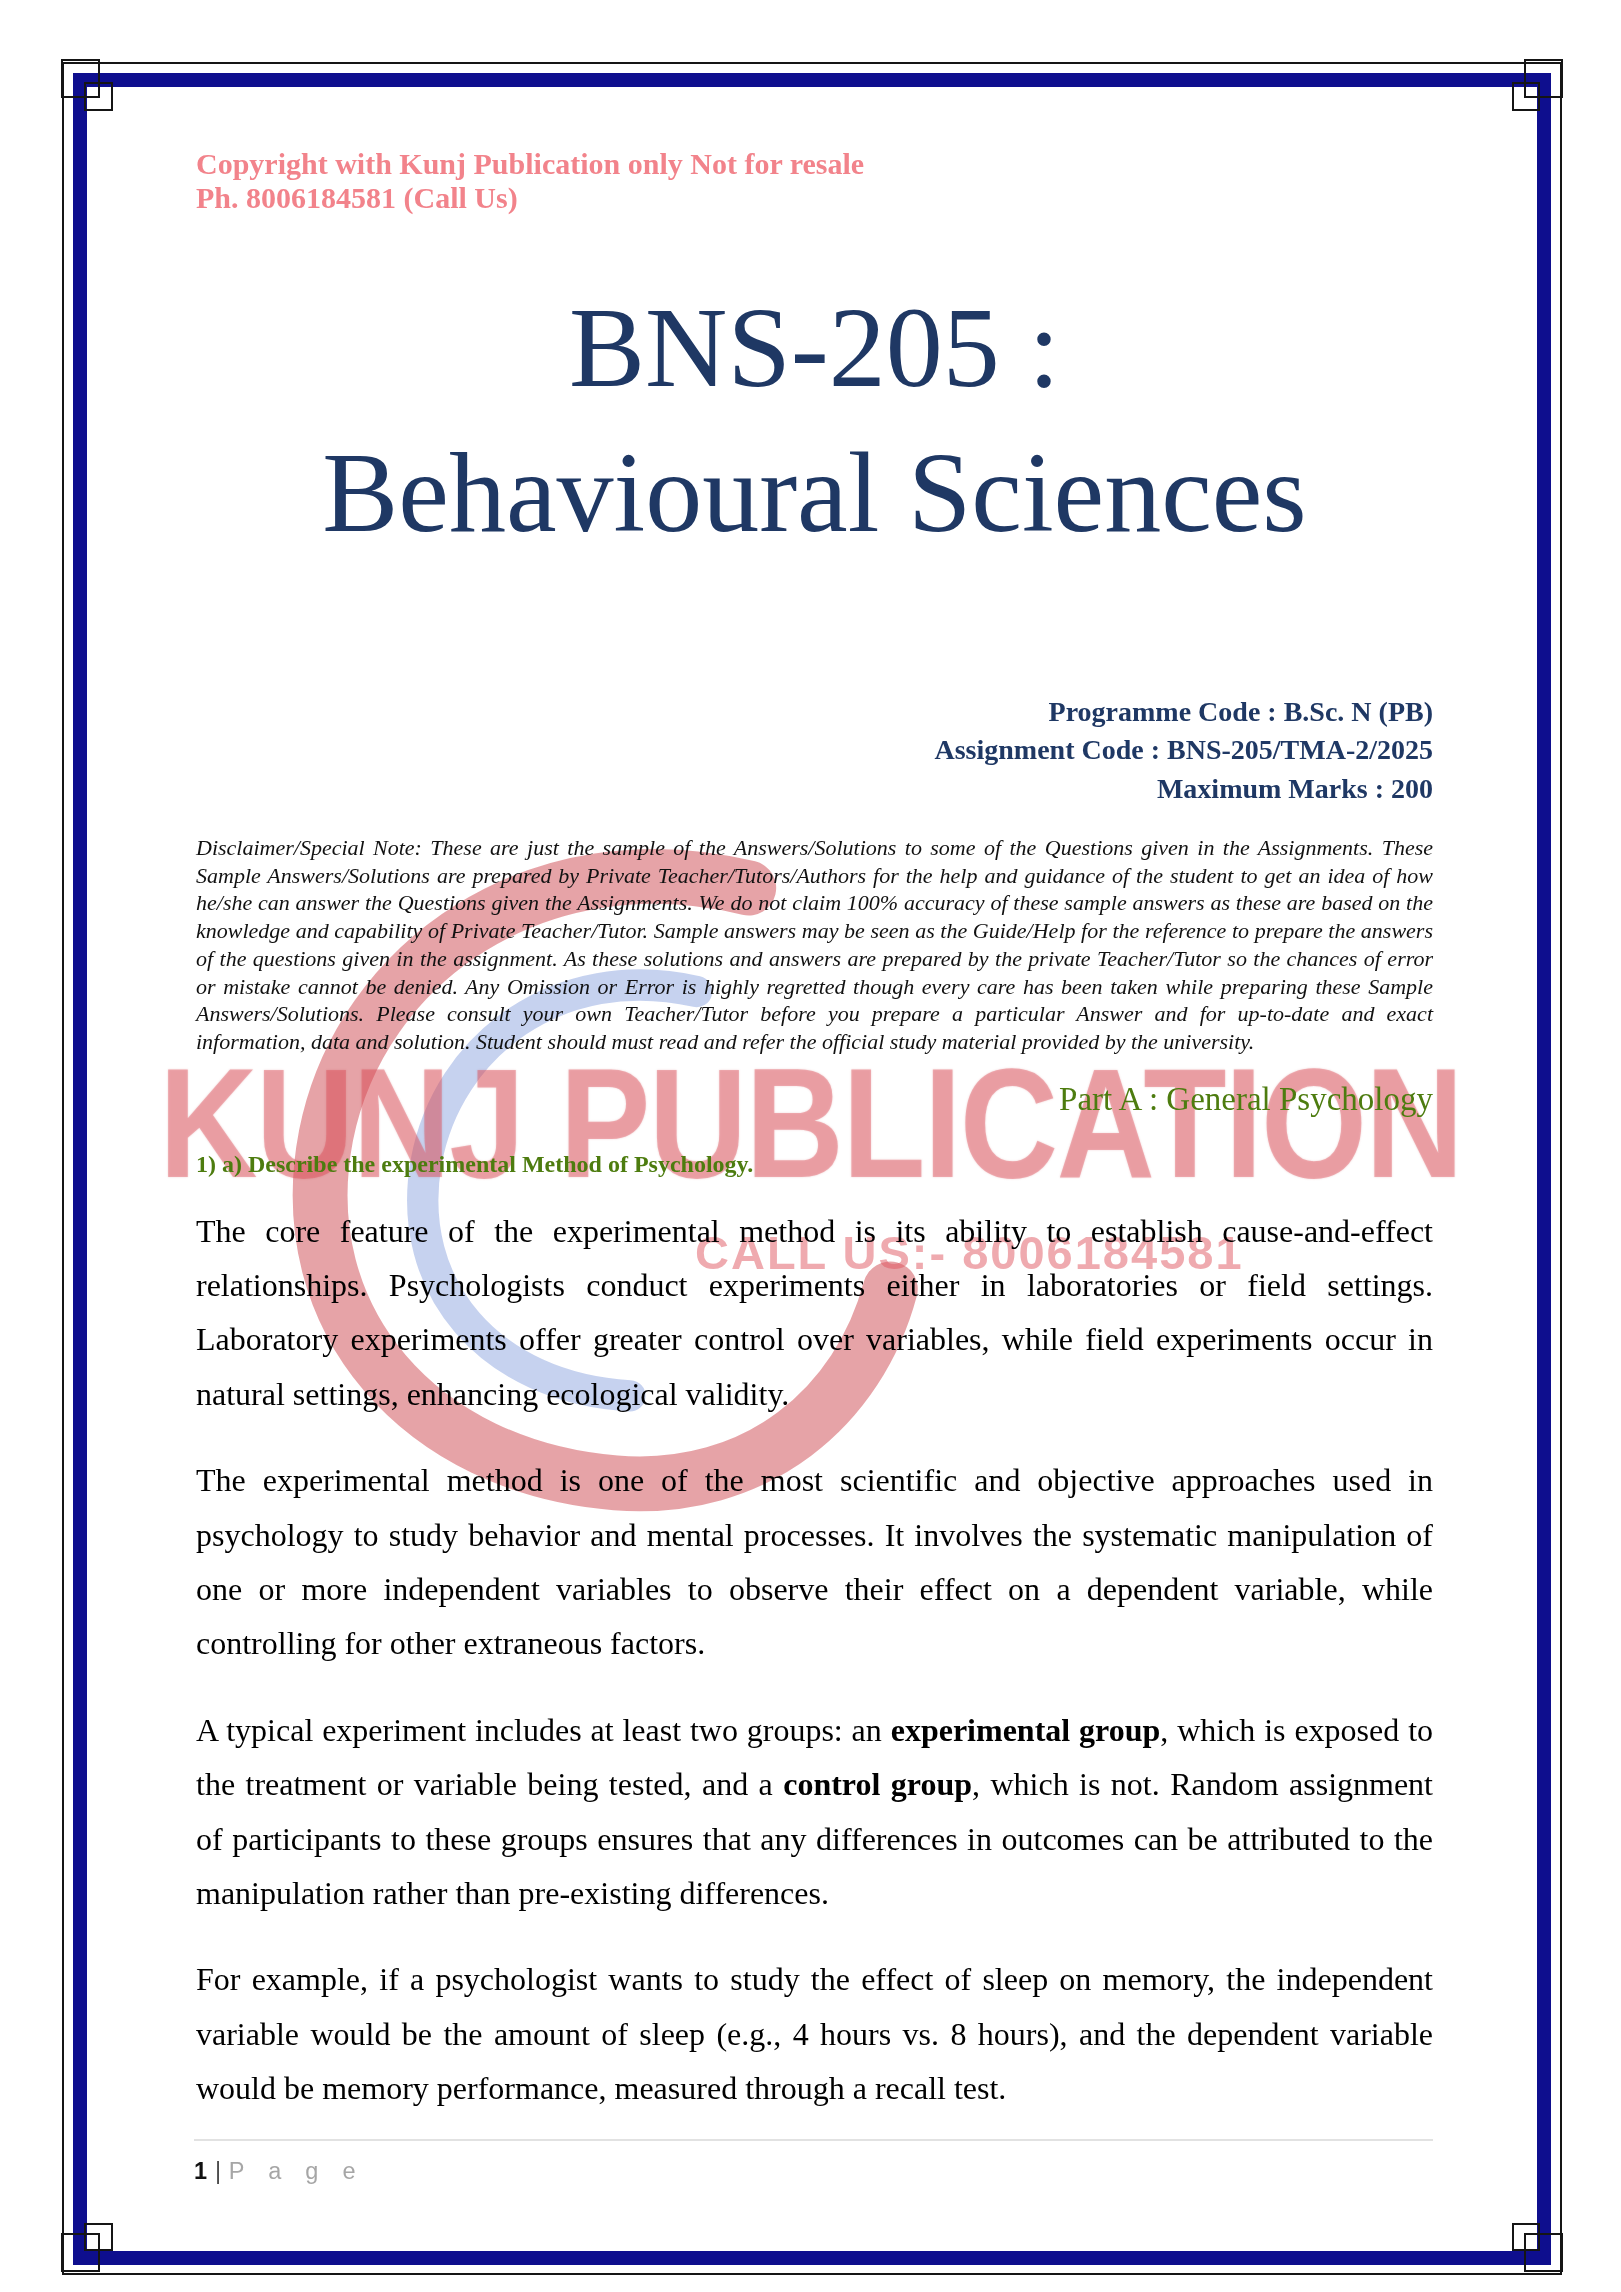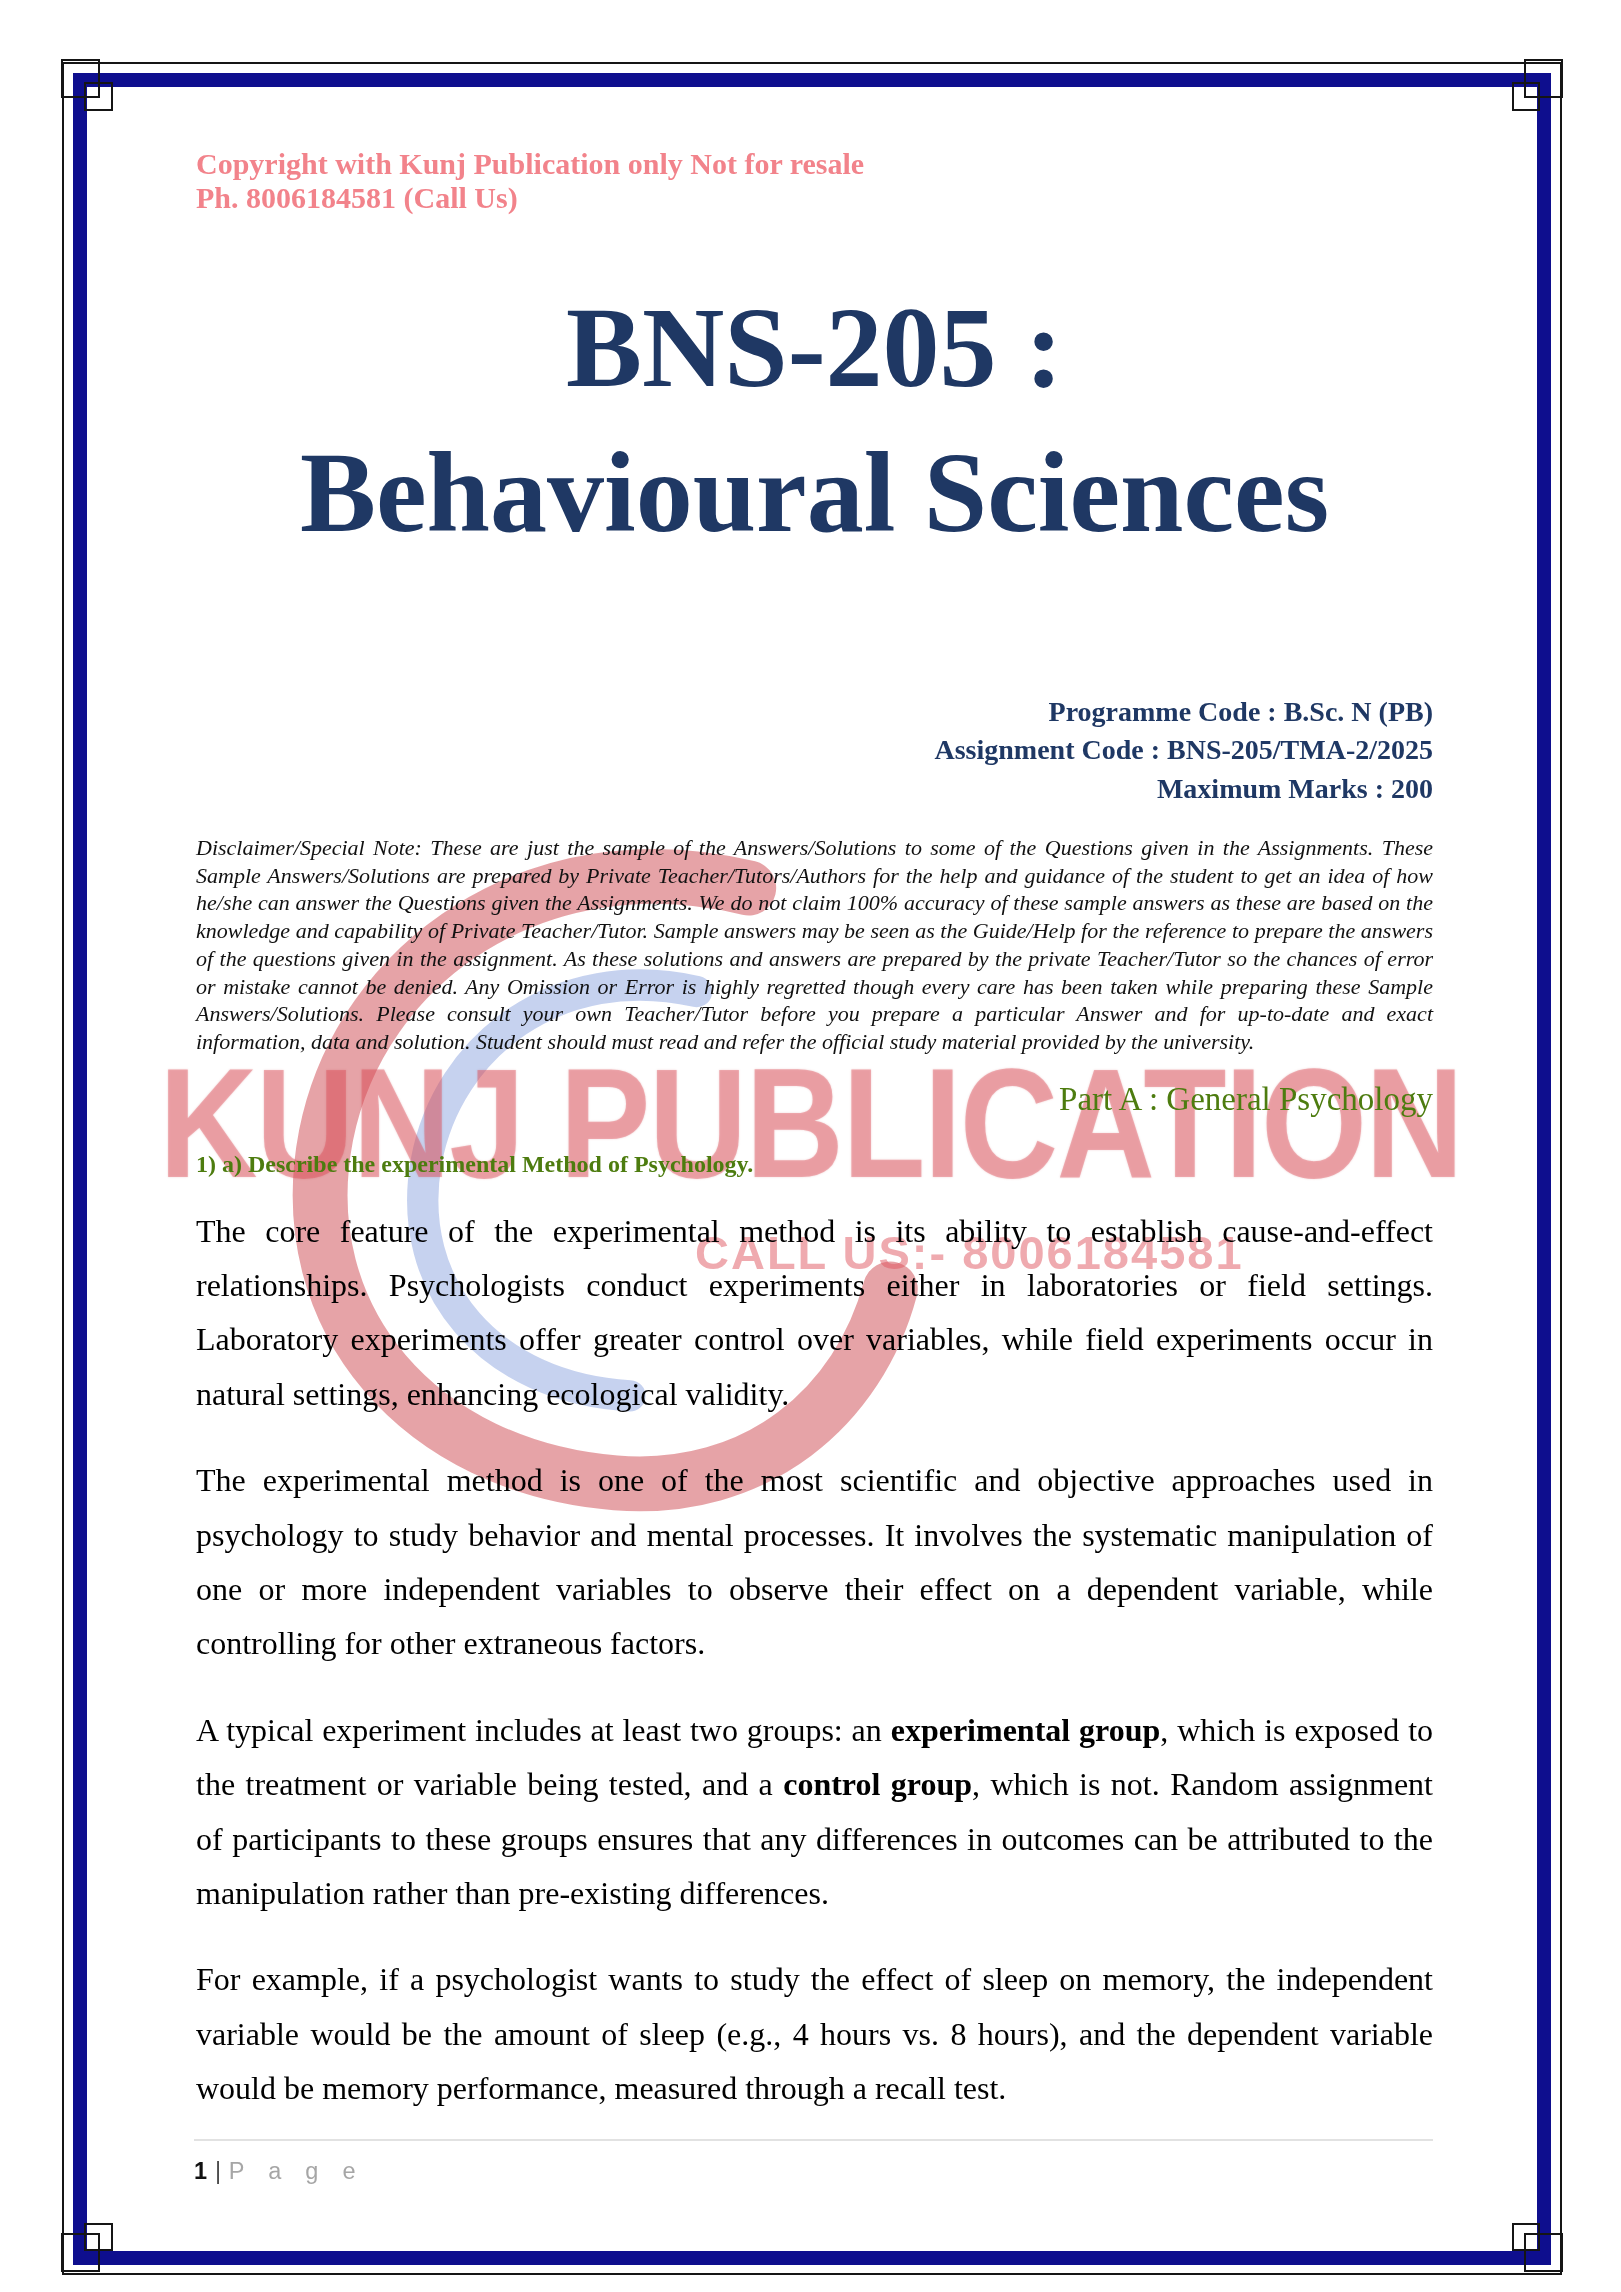--- a/index.html
+++ b/index.html
@@ -30,21 +30,21 @@
            font-family:"Liberation Sans", sans-serif;font-weight:bold;
            font-size:47px;letter-spacing:2px;color:rgba(224,86,96,0.50);}
   .wm-logo{position:absolute;left:247px;top:839px;opacity:0.5;transform:rotate(8deg);}
 
   
   .content{position:absolute;inset:0;z-index:1;padding:147px 188px 0 196px;}
 
   .hdr{display:flex;justify-content:space-between;align-items:baseline;
        font-weight:bold;font-size:30px;color:#f2838b;white-space:nowrap;flex-direction:column;}
 
-  .doc-title{margin-top:61px;text-align:center;font-weight:bold;
+  .doc-title{margin-top:61px;text-align:center;font-weight:normal;
              font-size:114px;line-height:1.27;color:#1f3864;}
 
   .codes{margin-top:127px;text-align:right;font-weight:bold;
          font-size:28px;line-height:1.38;color:#1f3864;}
 
   .disclaimer{margin-top:25.5px;font-style:italic;font-size:22px;line-height:1.26;
               text-align:justify;color:#111;}
 
   .part-heading{margin-top:25.5px;text-align:right;font-weight:normal;font-size:33px;color:#4d7c0f;}
 

